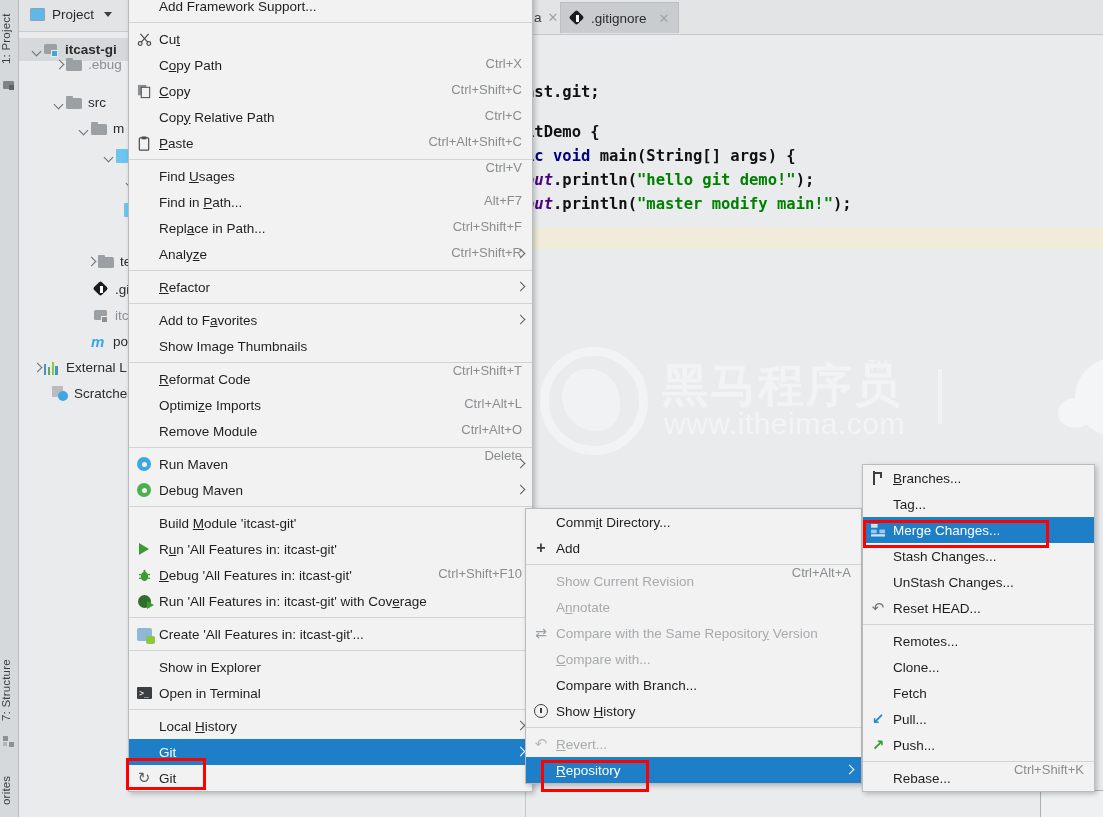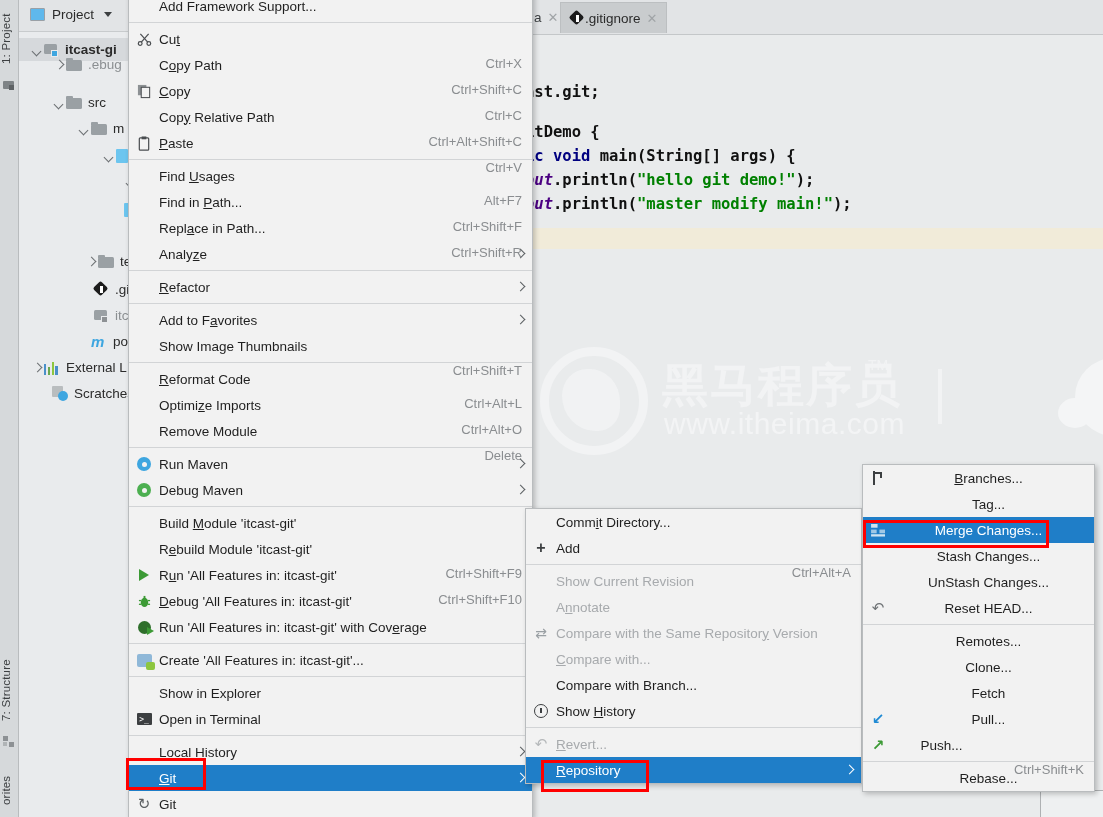--- a/index.html
+++ b/index.html
@@ -61,21 +61,21 @@
   .ext-lib i{display:block;width:2.4px;background:#6aa84f;}
   .scratch{width:16px;height:15px;position:relative;flex:0 0 auto;}
   .scratch::before{content:"";position:absolute;left:0;top:0;width:11px;height:11px;background:#b9bdbf;border-radius:1px;}
   .scratch::after{content:"";position:absolute;left:6px;top:5px;width:10px;height:10px;border-radius:50%;background:#3ea6e0;}
 
   
   #editor-area{left:525px;top:0;width:578px;height:817px;background:#e9ebec;}
   #tabbar{left:525px;top:0;width:578px;height:34px;background:#e2e4e6;border-bottom:1px solid #c4c7c9;}
   .tab{position:absolute;top:2px;height:31px;display:flex;align-items:center;padding:0 9px;box-sizing:border-box;font-size:13.5px;}
   #tab-java{left:0px;width:27px;background:#e2e4e6;color:#3c3f41;}
-  #tab-gitignore{left:35px;background:#c9ccce;border:1px solid #bcbfc1;border-bottom:none;color:#2b2b2b;gap:0;}
+  #tab-gitignore{left:35px;background:#c9ccce;border:1px solid #bcbfc1;border-bottom:none;color:#2b2b2b;gap:6px;}
   .tab-x{color:#a0a4a7;font-size:13px;margin-left:6px;}
   #editor-surface{left:525px;top:35px;width:578px;height:782px;background:#e9ebec;border-left:1px solid #c4c7c9;}
   #caret-line{left:526px;top:228px;width:577px;height:21px;background:#f1ebd9;}
   .code-line{position:absolute;left:0;white-space:pre;font-family:"DejaVu Sans Mono","Liberation Mono",monospace;font-size:15.5px;font-weight:bold;}
   .c-plain{color:#111;}
   .c-kw{color:#000080;}
   .c-str{color:#008000;}
   .c-field{color:#4b0082;font-style:italic;}
 
   
@@ -101,21 +101,21 @@
   .mi.hl{background:#1f7ec8;color:#fff;}
   .mi.hl .arrow{border-color:#fff;}
   .sep{height:1px;background:#d2d4d6;margin:3px 0;}
   u.mn{text-decoration:underline;}
 
   
   #menu-context{left:128px;top:-8px;width:405px;}
   
   #menu-git{left:525px;top:508px;width:337px;}
   
-  #menu-repository{left:862px;top:464px;width:233px;text-align:center;}
+  #menu-repository{left:862px;top:464px;width:233px;}
 
   
   .redbox{position:absolute;border:3px solid #ff0000;box-sizing:border-box;pointer-events:none;}
   #red-git{left:126px;top:758px;width:80px;height:32px;}
   #red-repository{left:541px;top:760px;width:108px;height:32px;}
   #red-merge{left:863px;top:520px;width:186px;height:28px;}
   .sq-gear{width:14px;height:14px;border-radius:50%;position:relative;}
   .sq-gear.blue{background:#3ea6e0;}
   .sq-gear.green{background:#4caf50;}
   .sq-gear::after{content:"";position:absolute;left:4.5px;top:4.5px;width:5px;height:5px;border-radius:50%;background:#f2f2f2;}
@@ -385,25 +385,20 @@
       </span>
       <span class="tx">Debug Maven</span>
       <span class="arrow"></span>
     </div>
   <div class="sep"></div>
   <div class="mi">
       <span class="ic"></span>
       <span class="tx">Build <u class="mn">M</u>odule 'itcast-git'</span>
     </div>
   <div class="mi">
-      <span class="ic"></span>
-      <span class="tx">R<u class="mn">e</u>build Module 'itcast-git'</span>
-      <span class="sc">Ctrl+Shift+F9</span>
-    </div>
-  <div class="mi">
       <span class="ic">
         <span class="play"></span>
       </span>
       <span class="tx">R<u class="mn">u</u>n 'All Features in: itcast-git'</span>
       <span class="sc">Ctrl+Shift+F10</span>
     </div>
   <div class="mi">
       <span class="ic">
         <svg width="13" height="13" viewBox="0 0 14 14">
           <ellipse cx="7" cy="8" rx="4" ry="5" fill="#3c9a35"></ellipse>

